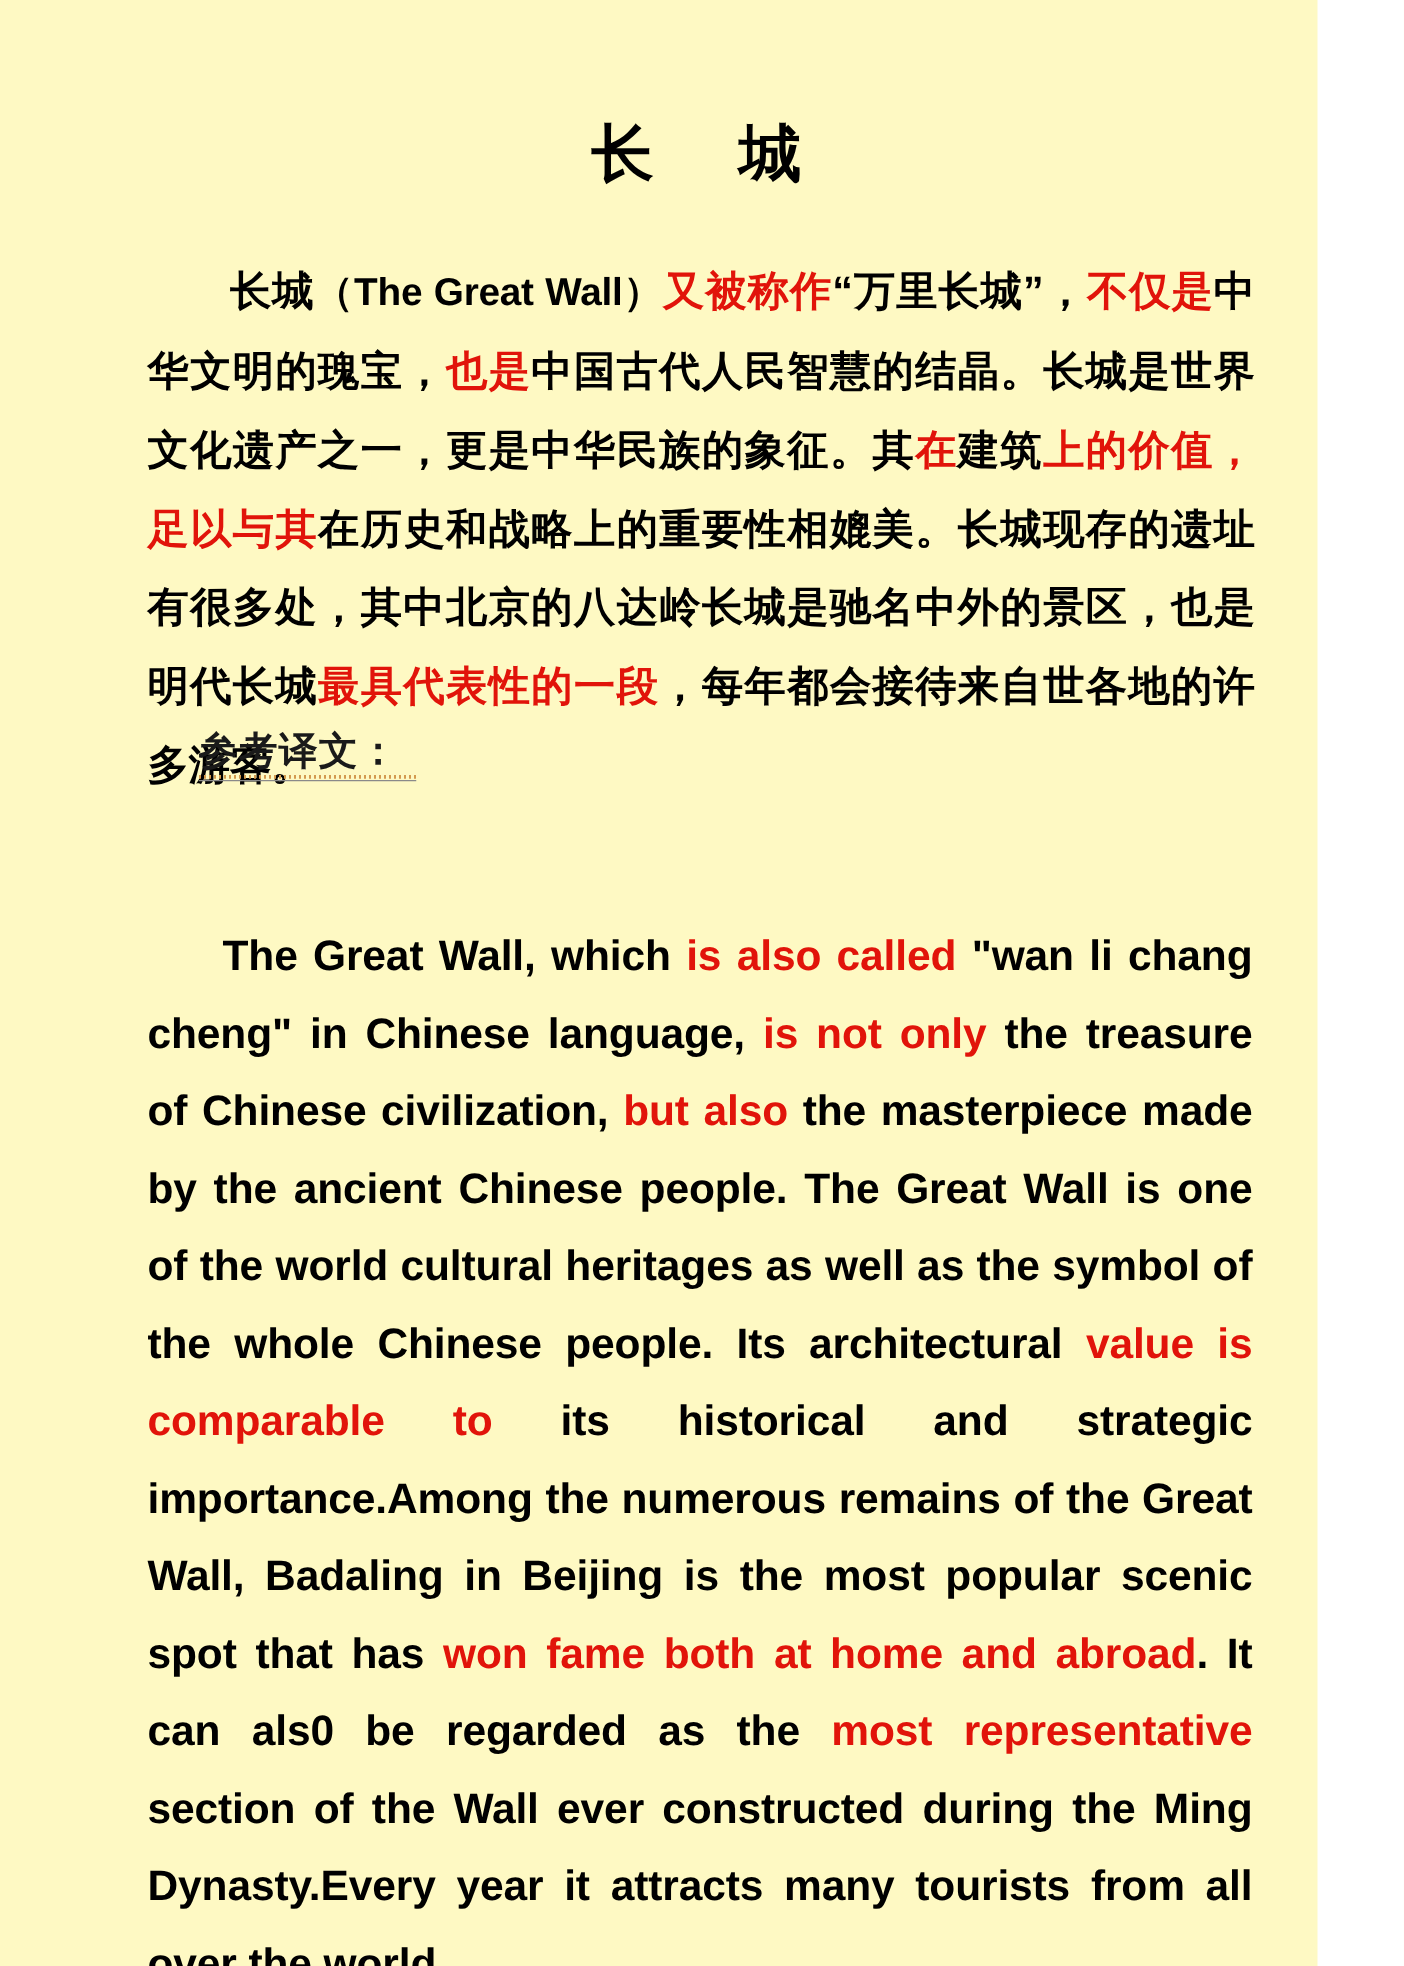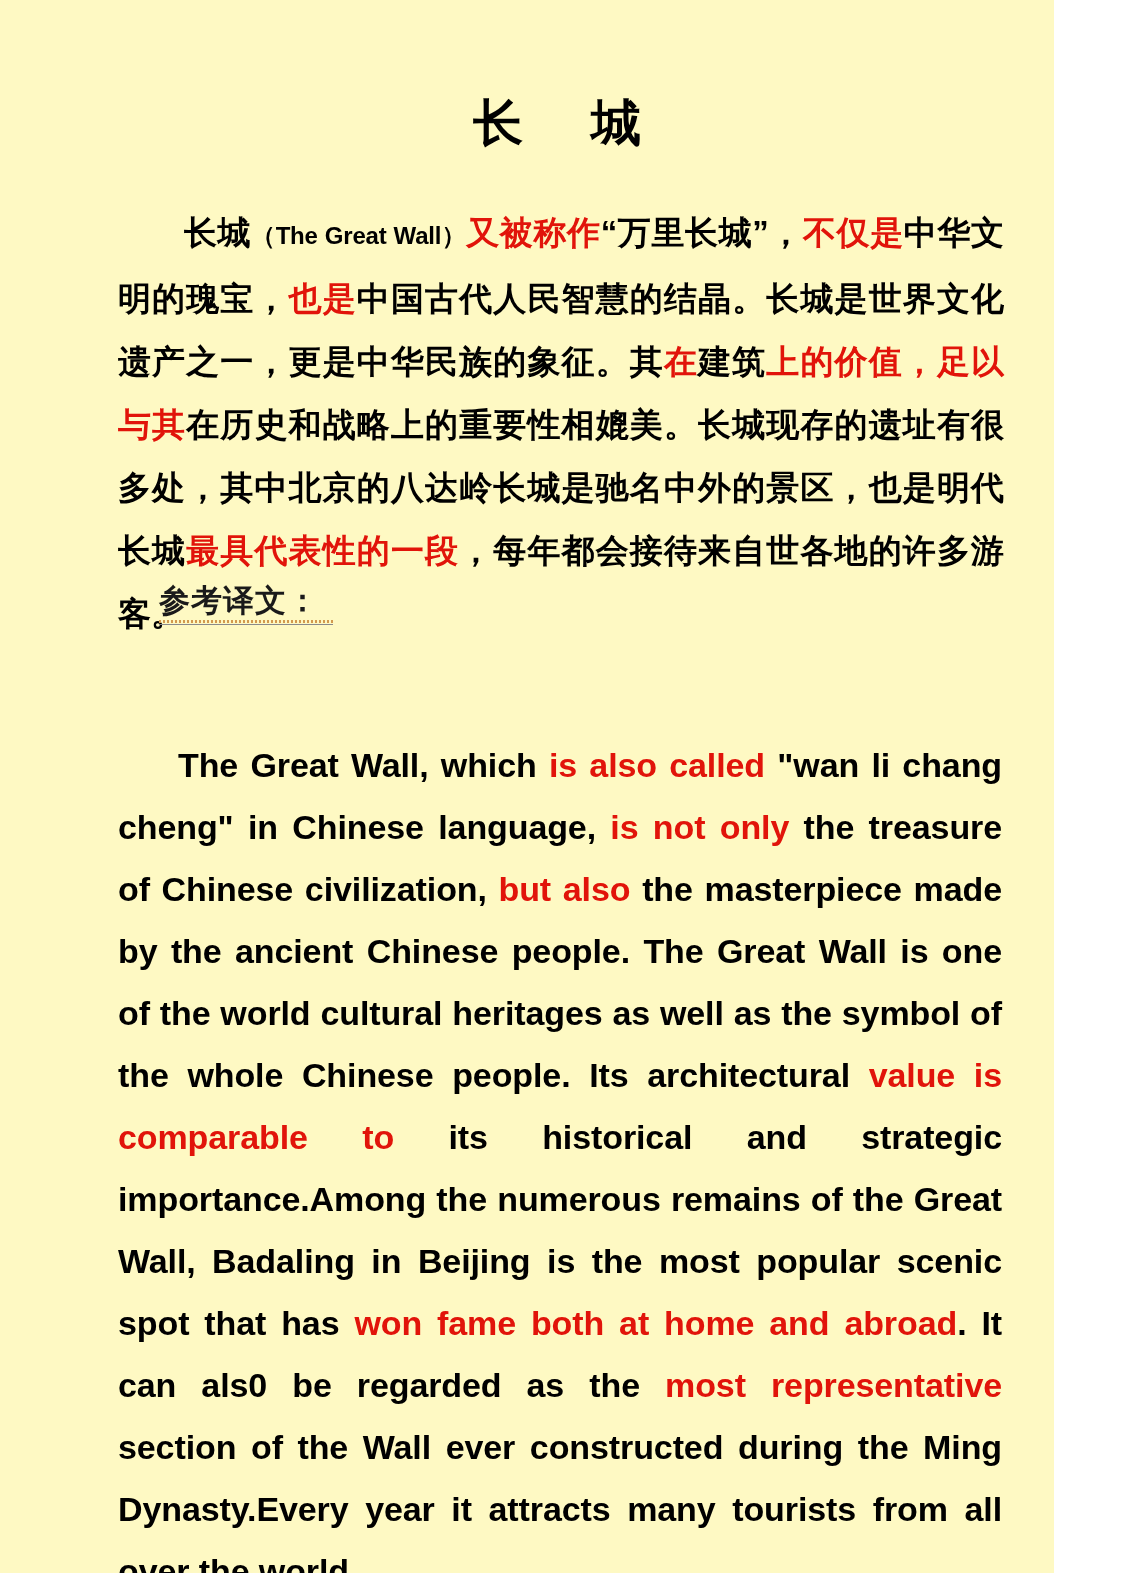--- a/index.html
+++ b/index.html
@@ -46,21 +46,21 @@
     line-height: 63px;
     color: #000000;
     text-align: justify;
     text-justify: inter-ideograph;
     text-indent: 66px;
     word-break: break-all;
   }
   .cn-para .en-inline {
     font-family: "Liberation Sans", "DejaVu Sans", sans-serif;
     font-weight: 700;
-    font-size: 24px;
+    font-size: 31px;
     letter-spacing: -0.2px;
   }
 
   
   .section-head-wrap {
     position: absolute;
     left: 159px;
     top: 582px;
   }
   .section-head {

